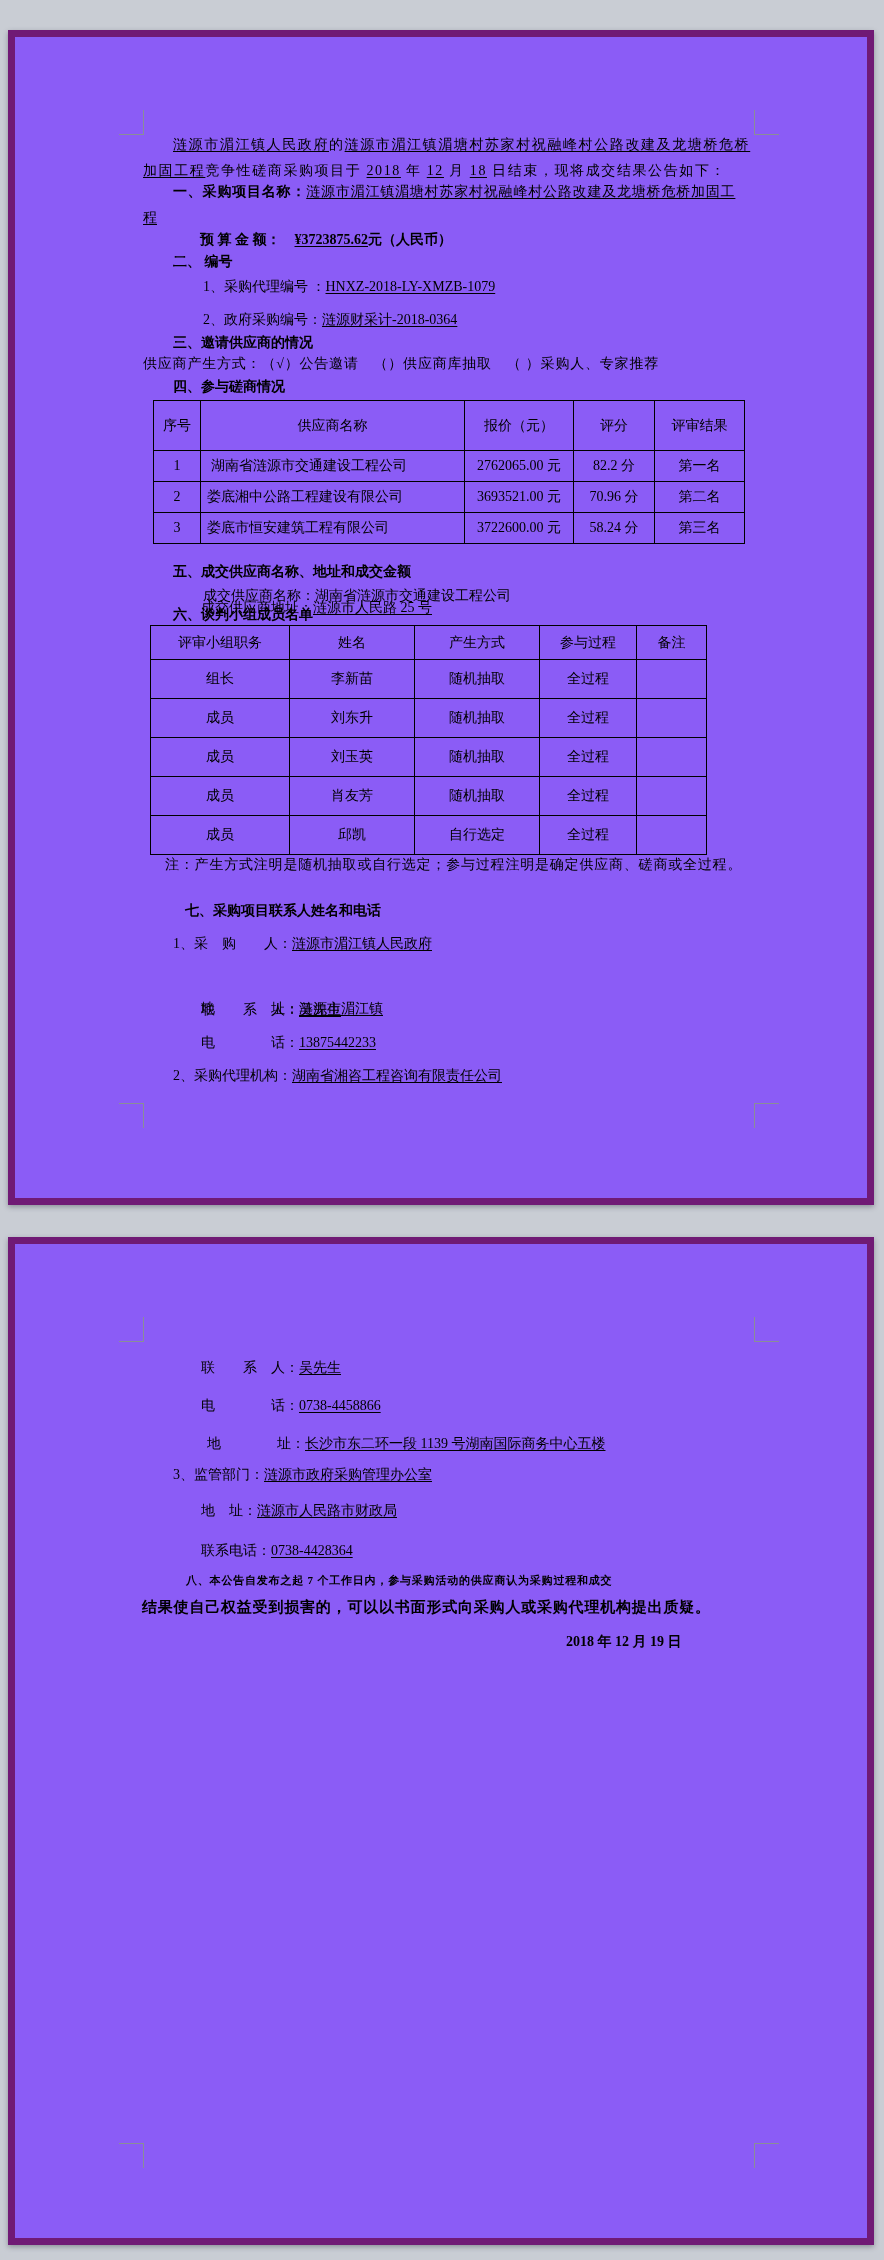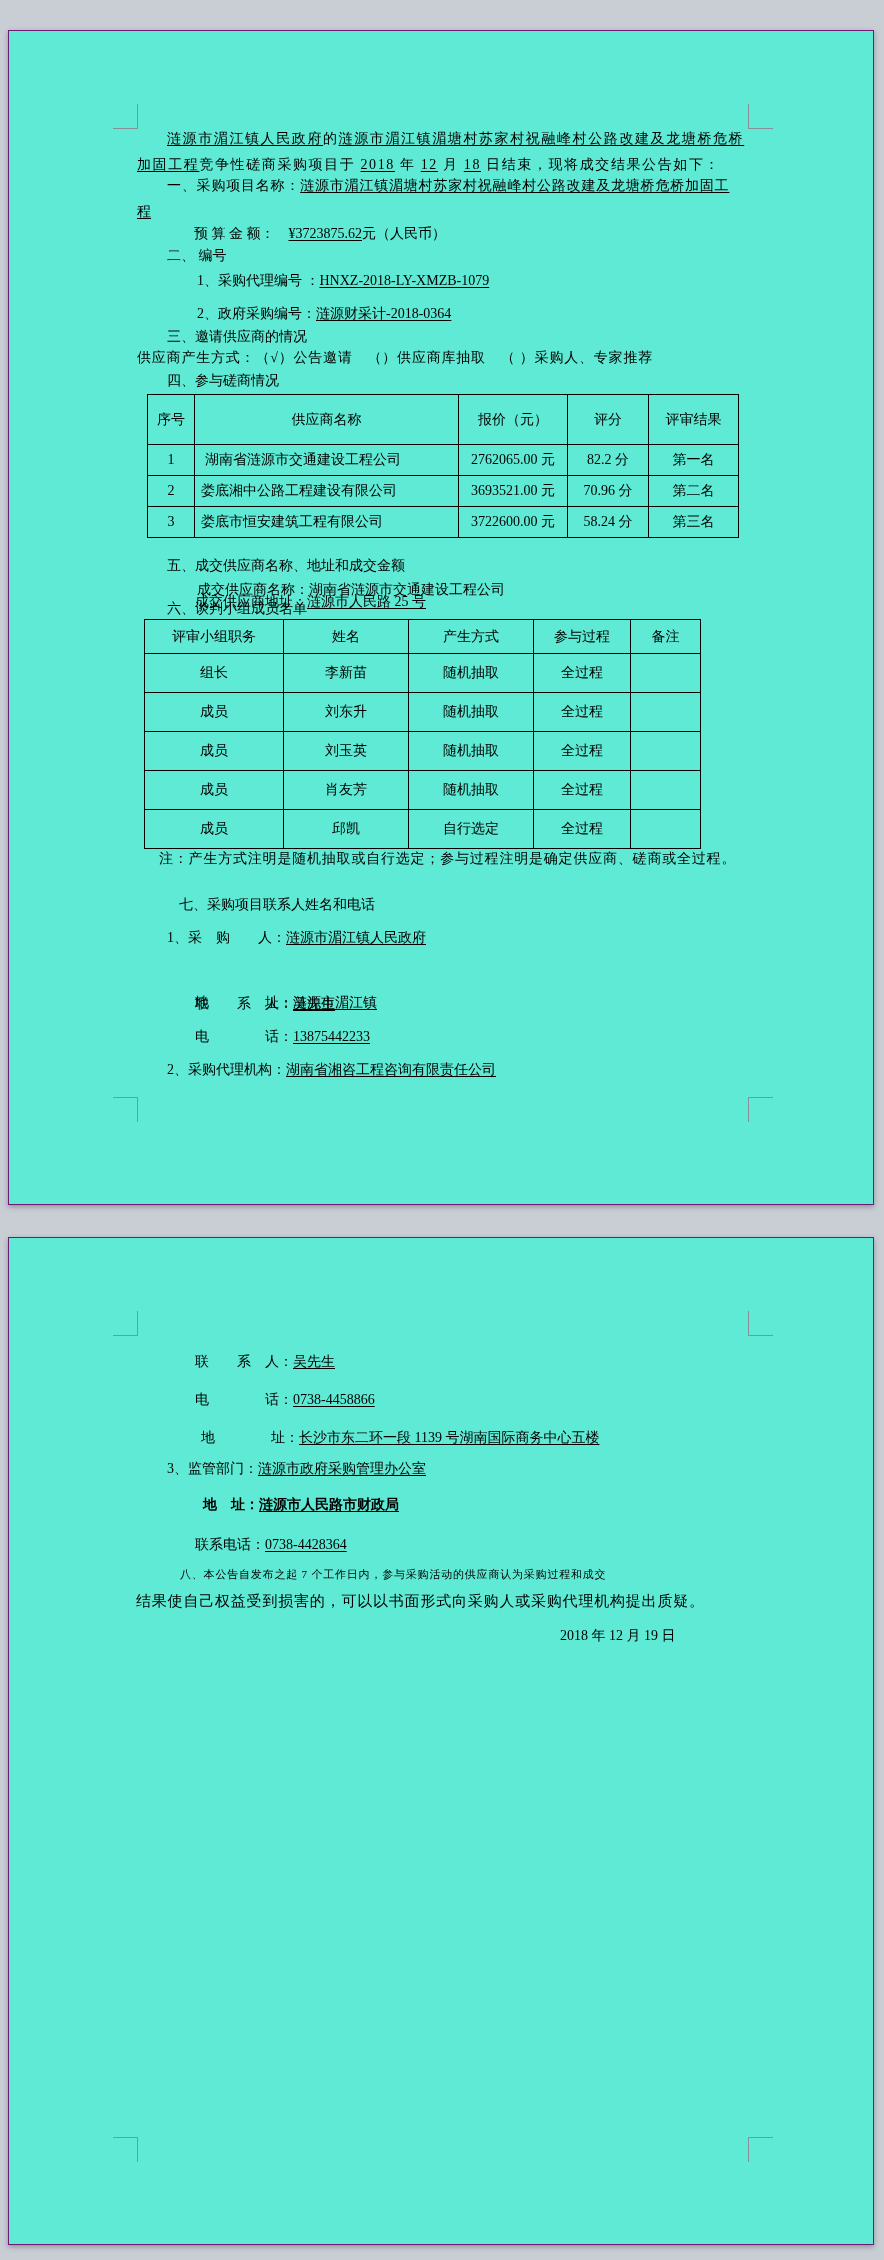--- a/index.html
+++ b/index.html
@@ -3,29 +3,29 @@
 <meta charset="utf-8">
 <style>
   html,body{margin:0;padding:0;}
   body{
     width:884px;height:2260px;position:relative;
     background:#c9cdd4;
     font-family:"Liberation Serif","DejaVu Serif",serif;
     color:#000;overflow:hidden;
   }
   .page{
-    position:absolute;left:8px;width:866px;background:#5eead4;
-    border:1px solid #701a75;
+    position:absolute;left:8px;width:866px;background:#8b5cf6;
+    border:7px solid #701a75;
     box-shadow:0 2px 5px rgba(50,55,65,.4);
     box-sizing:border-box;
   }
   #page1{top:30px;height:1175px;}
   #page2{top:1237px;height:1008px;}
   .ln{position:absolute;white-space:nowrap;font-size:14px;line-height:16px;}
-  .b{font-weight:normal;}
+  .b{font-weight:bold;}
   .u{text-decoration:underline;text-underline-offset:2px;}
   .sp{letter-spacing:1.6px;}
   .sp2{letter-spacing:0.8px;}
   .mark{position:absolute;width:24px;height:24px;}
   .mark.tl{border-right:1px solid #8a8e96;border-bottom:1px solid #8a8e96;}
   .mark.tr{border-left:1px solid #8a8e96;border-bottom:1px solid #8a8e96;}
   .mark.bl{border-right:1px solid #8a8e96;border-top:1px solid #8a8e96;}
   .mark.br{border-left:1px solid #8a8e96;border-top:1px solid #8a8e96;}
   table.doc{
     position:absolute;border-collapse:collapse;table-layout:fixed;
@@ -187,20 +187,20 @@
 <div class="page" id="page2">
   <div class="mark tl" style="left:104px;top:73px;"></div>
   <div class="mark tr" style="left:739px;top:73px;"></div>
   <div class="mark bl" style="left:104px;top:899px;"></div>
   <div class="mark br" style="left:739px;top:899px;"></div>
 
   <div class="ln" style="left:186px;top:116px;"><span>联　　系　人：</span><span class="u">吴先生</span></div>
   <div class="ln" style="left:186px;top:154px;"><span>电　　　　话：</span><span class="u">0738-4458866</span></div>
   <div class="ln" style="left:192px;top:192px;"><span>地　　　　址：</span><span class="u">长沙市东二环一段 1139 号湖南国际商务中心五楼</span></div>
   <div class="ln" style="left:158px;top:223px;"><span>3、监管部门：</span><span class="u">涟源市政府采购管理办公室</span></div>
-  <div class="ln" style="left:194px;top:259px;font-weight:bold;"><span>地　址：</span><span class="u">涟源市人民路市财政局</span></div>
+  <div class="ln" style="left:186px;top:259px;"><span>地　址：</span><span class="u">涟源市人民路市财政局</span></div>
   <div class="ln" style="left:186px;top:299px;"><span>联系电话：</span><span class="u">0738-4428364</span></div>
 
   <div class="ln b sp2" style="left:171px;top:328px;font-size:11px;">八、本公告自发布之起 7 个工作日内，参与采购活动的供应商认为采购过程和成交</div>
   <div class="ln b sp2" style="left:127px;top:355px;font-size:15px;">结果使自己权益受到损害的，可以以书面形式向采购人或采购代理机构提出质疑。</div>
 
   <div class="ln b" style="left:551px;top:390px;">2018 年 12 月 19 日</div>
 </div>
 
 </body></html>

